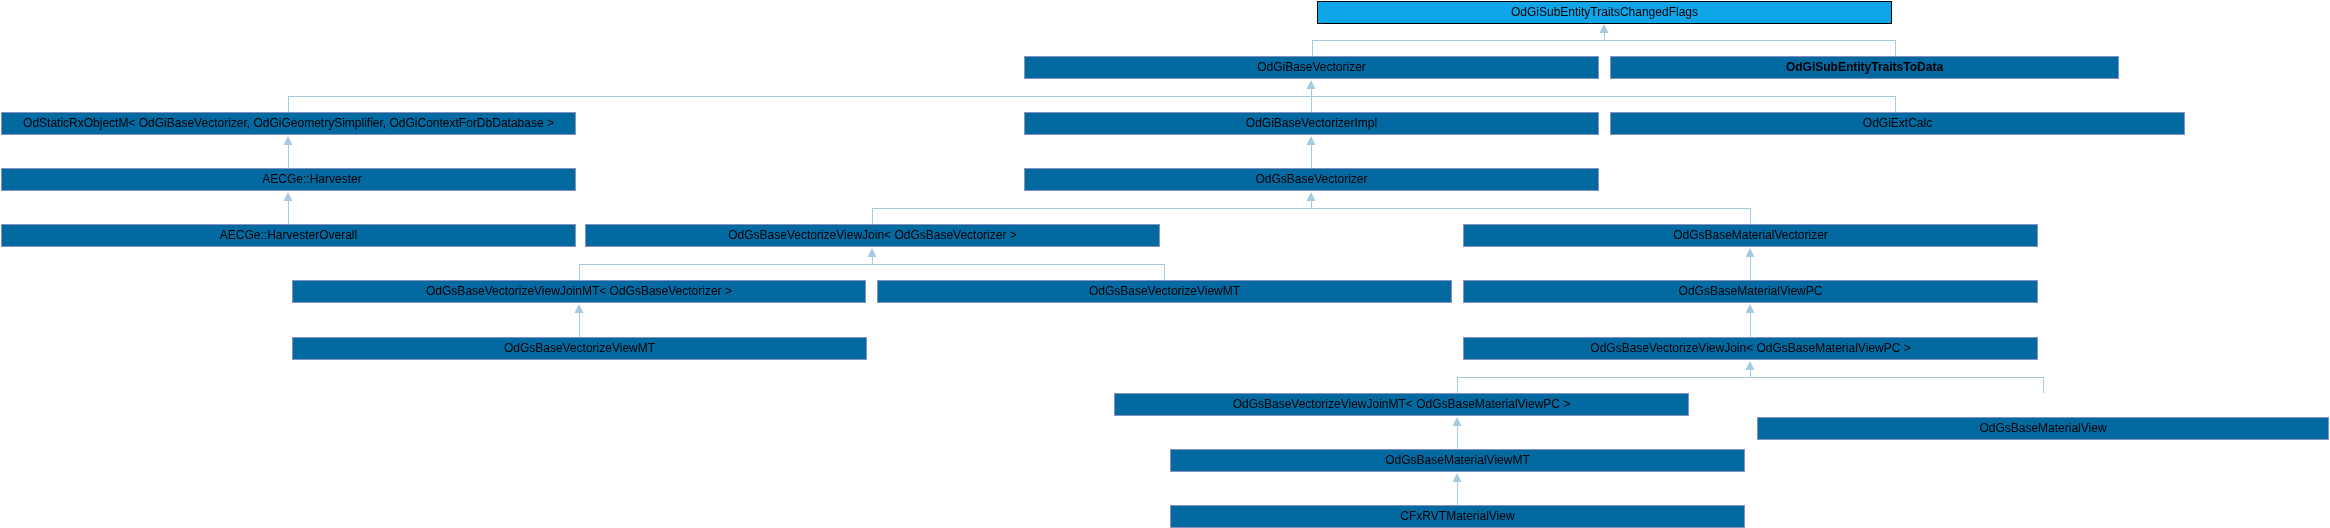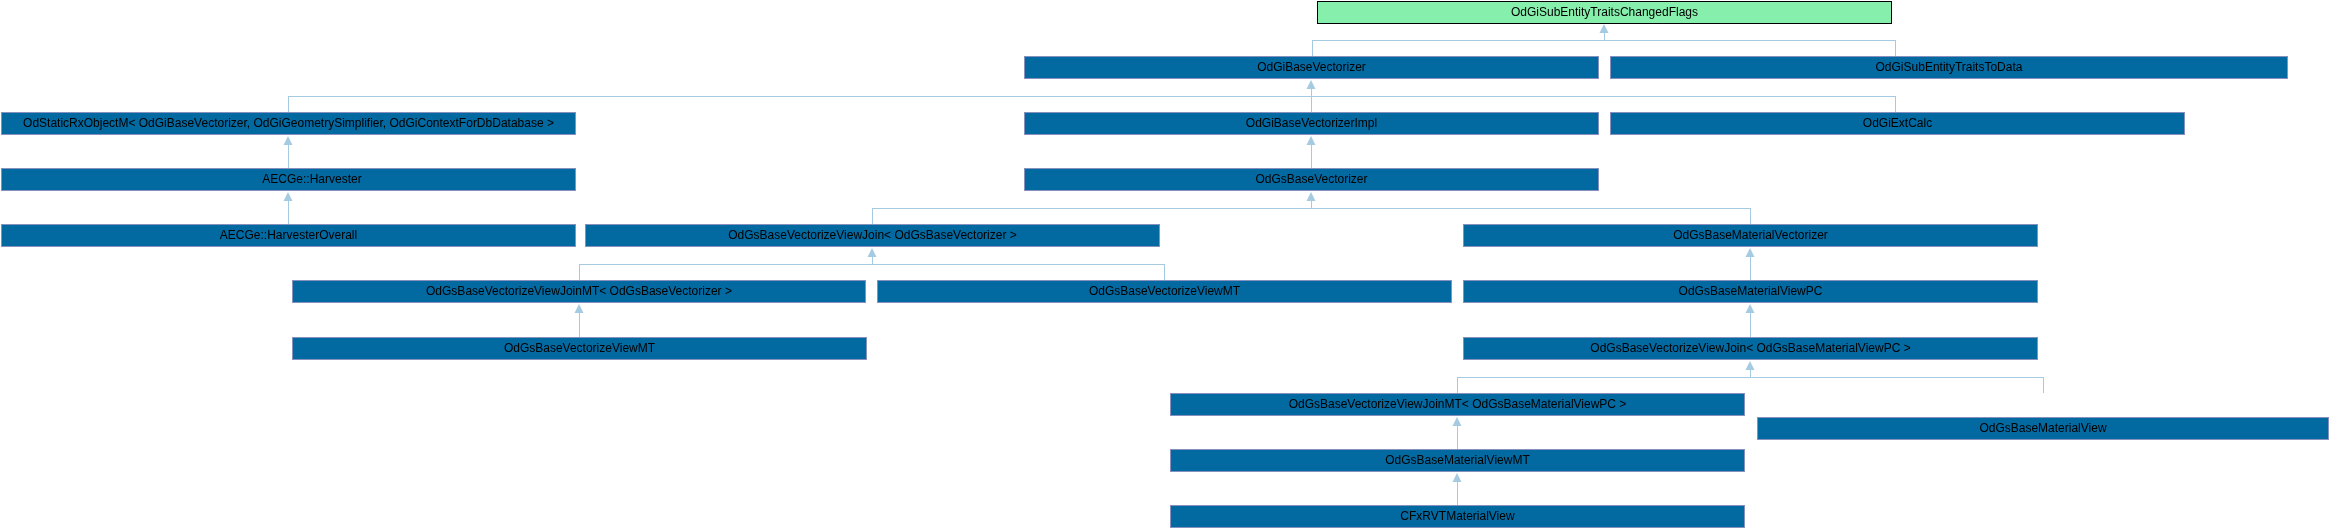--- a/index.html
+++ b/index.html
@@ -30,21 +30,21 @@
     border: 1px solid #8691bd;
     color: #000000;
     font-size: 12px;
     line-height: 21px;
     text-align: center;
     white-space: nowrap;
     overflow: hidden;
     cursor: pointer;
   }
   .node.current {
-    background: #86efac;
+    background: #0ea5e9;
     border: 1px solid #000000;
     cursor: default;
     text-align: center;
   }
 </style>
 </head>
 <body>
 
 <div id="diagram">
 
@@ -90,40 +90,40 @@
       <path d="M1750,304 l-4.5,9 h9 z"></path>
       <path d="M1750,361 l-4.5,9 h9 z"></path>
       <path d="M1457,417 l-4.5,9 h9 z"></path>
       <path d="M1457,473 l-4.5,9 h9 z"></path>
     </g>
   </svg>
 
   <div class="node current" style="left:1317px; top:1px; width:575px;">OdGiSubEntityTraitsChangedFlags</div>
 
   <div class="node" style="left:1024px; top:56px; width:575px;">OdGiBaseVectorizer</div>
-  <div class="node" style="left:1610px; top:56px; width:678px;">OdGiSubEntityTraitsToData</div>
+  <div class="node" style="left:1610px; top:56px; width:509px;font-weight:bold;">OdGiSubEntityTraitsToData</div>
 
   <div class="node" style="left:1px; top:112px; width:575px;">OdStaticRxObjectM&lt; OdGiBaseVectorizer, OdGiGeometrySimplifier, OdGiContextForDbDatabase &gt;</div>
   <div class="node" style="left:1024px; top:112px; width:575px;">OdGiBaseVectorizerImpl</div>
   <div class="node" style="left:1610px; top:112px; width:575px;">OdGiExtCalc</div>
 
   <div class="node" style="left:1px; top:168px; width:575px;padding-left:47px;">AECGe::Harvester</div>
   <div class="node" style="left:1024px; top:168px; width:575px;">OdGsBaseVectorizer</div>
 
   <div class="node" style="left:1px; top:224px; width:575px;">AECGe::HarvesterOverall</div>
   <div class="node" style="left:585px; top:224px; width:575px;">OdGsBaseVectorizeViewJoin&lt; OdGsBaseVectorizer &gt;</div>
   <div class="node" style="left:1463px; top:224px; width:575px;">OdGsBaseMaterialVectorizer</div>
 
   <div class="node" style="left:292px; top:280px; width:574px;">OdGsBaseVectorizeViewJoinMT&lt; OdGsBaseVectorizer &gt;</div>
   <div class="node" style="left:877px; top:280px; width:575px;">OdGsBaseVectorizeViewMT</div>
   <div class="node" style="left:1463px; top:280px; width:575px;">OdGsBaseMaterialViewPC</div>
 
   <div class="node" style="left:292px; top:337px; width:575px;">OdGsBaseVectorizeViewMT</div>
   <div class="node" style="left:1463px; top:337px; width:575px;">OdGsBaseVectorizeViewJoin&lt; OdGsBaseMaterialViewPC &gt;</div>
 
-  <div class="node" style="left:1170px; top:393px; width:575px;">OdGsBaseVectorizeViewJoinMT&lt; OdGsBaseMaterialViewPC &gt;</div>
+  <div class="node" style="left:1114px; top:393px; width:575px;">OdGsBaseVectorizeViewJoinMT&lt; OdGsBaseMaterialViewPC &gt;</div>
   <div class="node" style="left:1757px; top:393px; width:572px;margin-top:24px;">OdGsBaseMaterialView</div>
 
   <div class="node" style="left:1170px; top:449px; width:575px;">OdGsBaseMaterialViewMT</div>
 
   <div class="node" style="left:1170px; top:505px; width:575px;">CFxRVTMaterialView</div>
 
 </div>
 
 </body></html>

